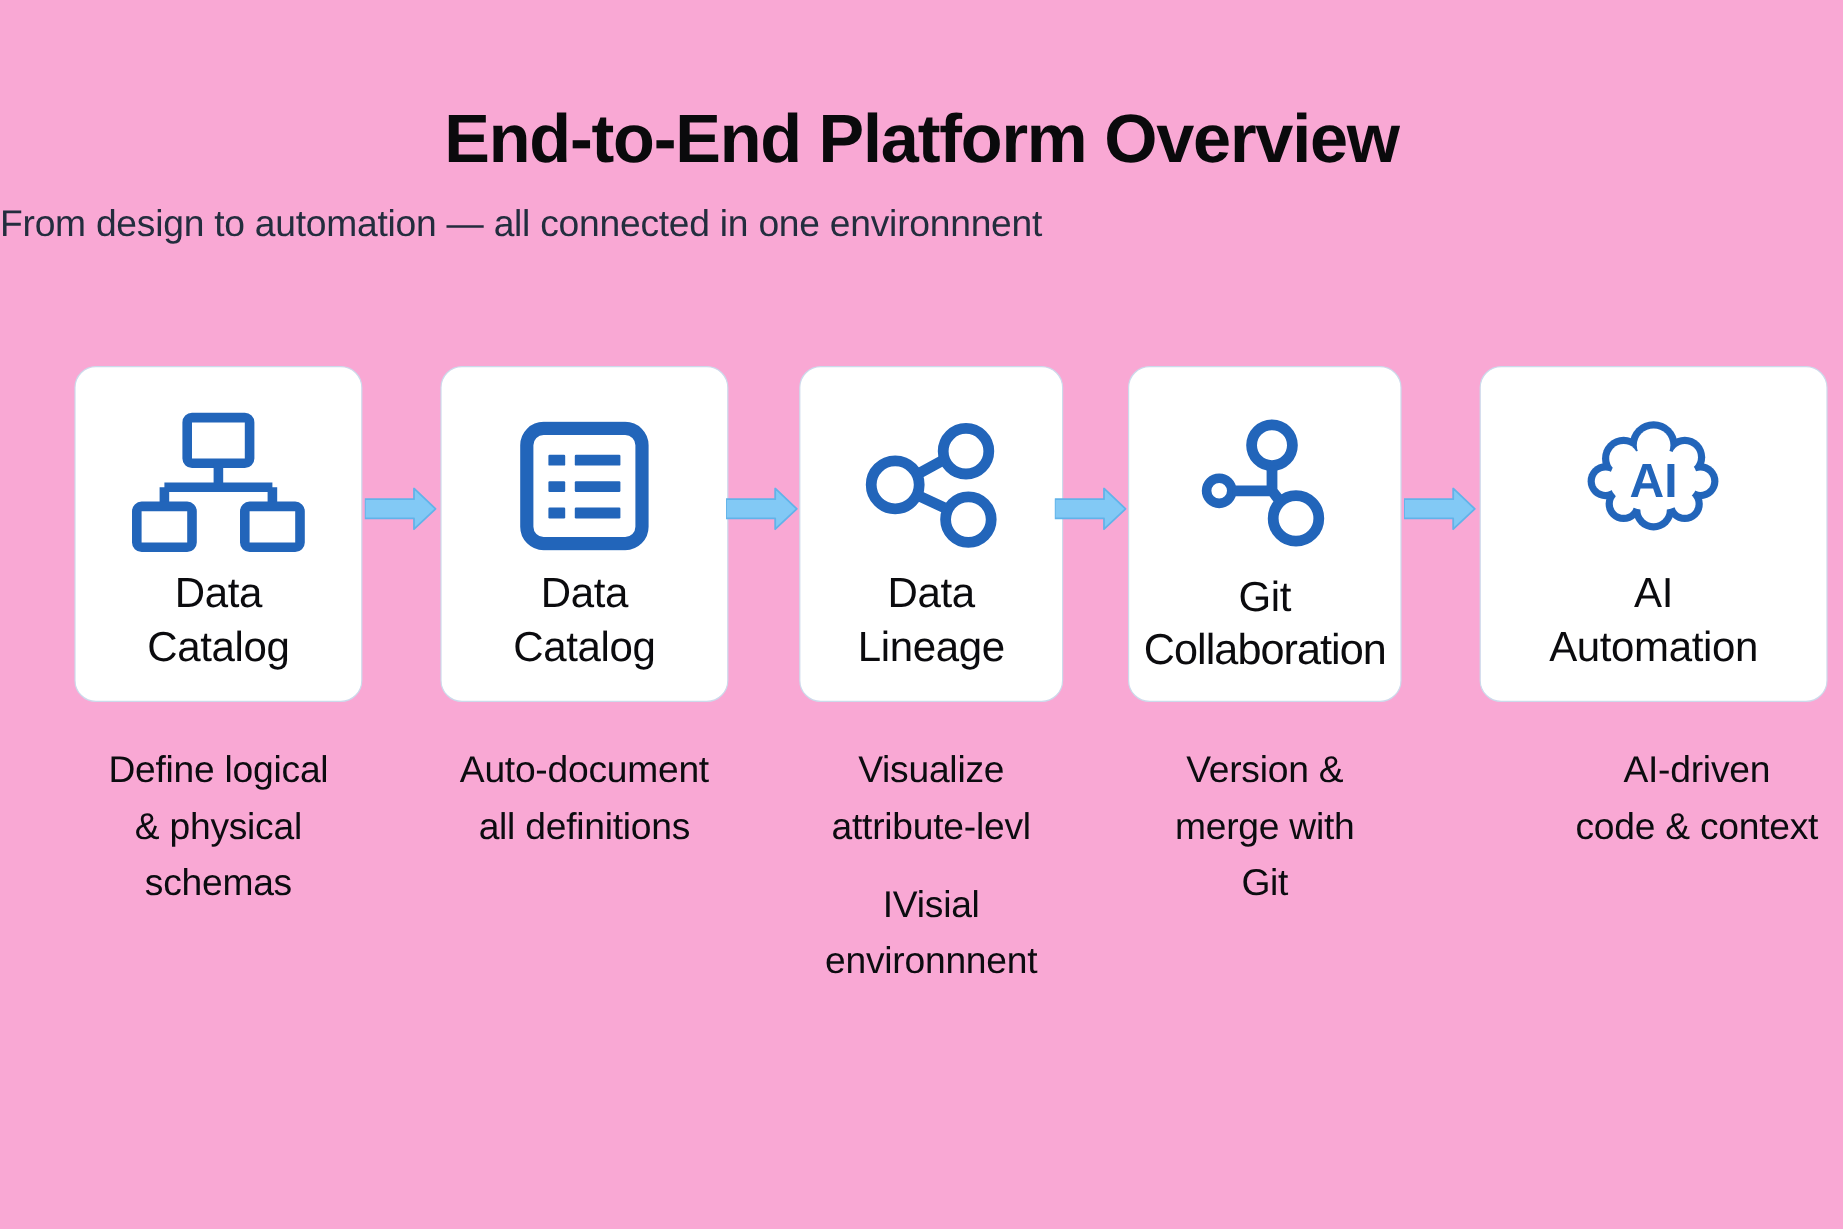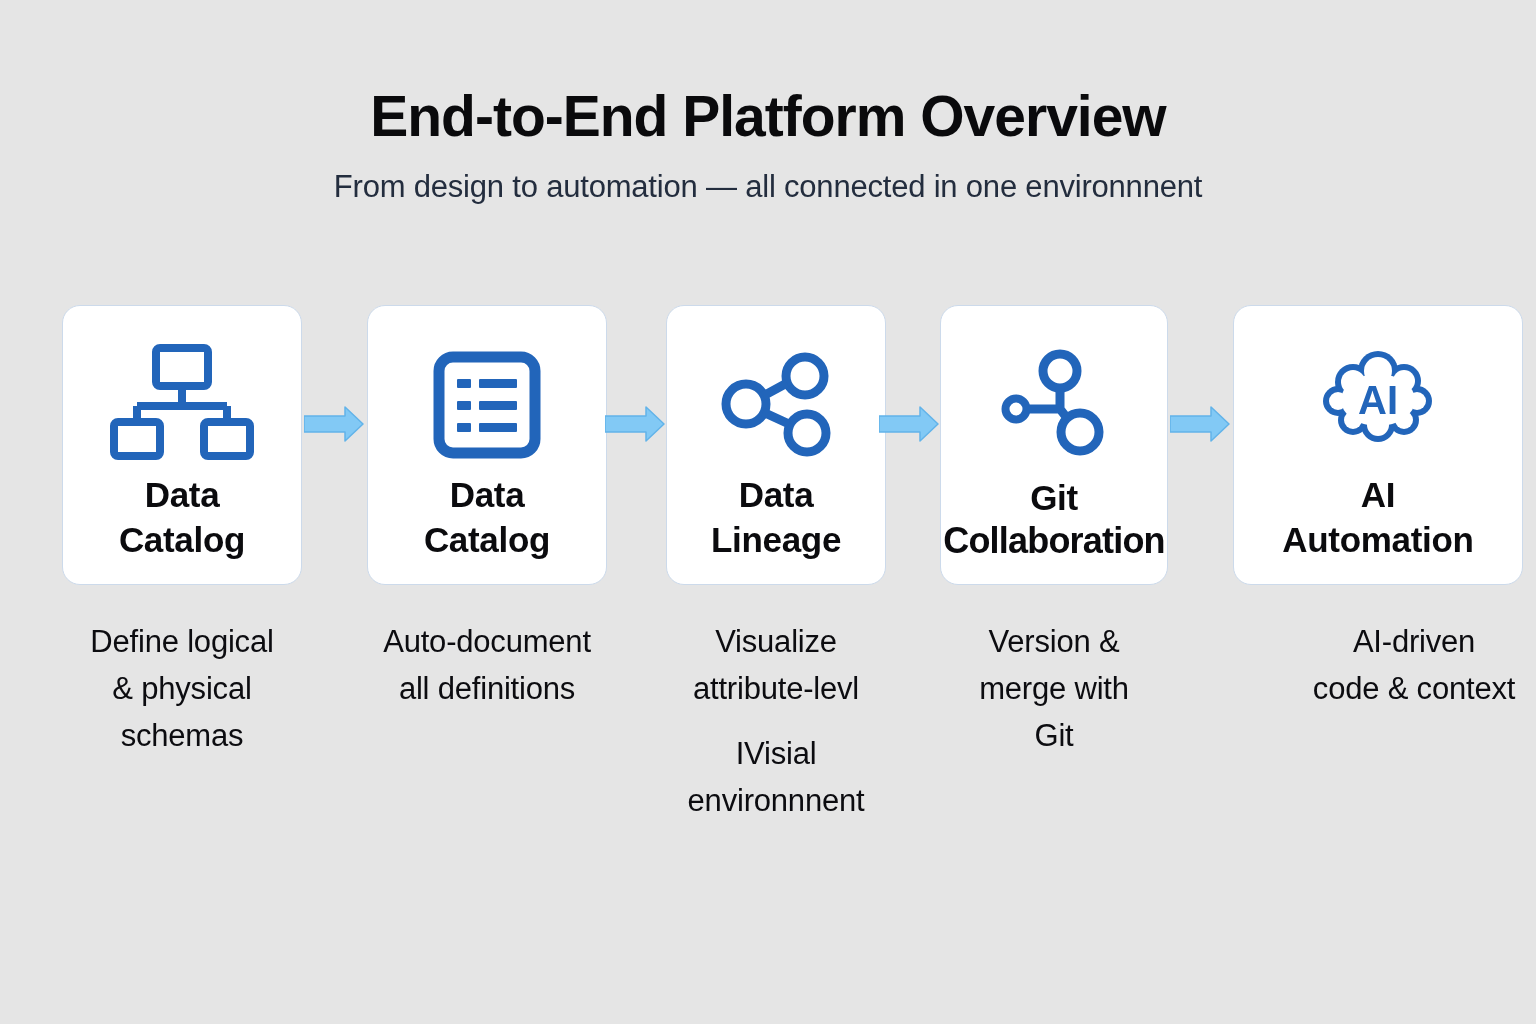--- a/index.html
+++ b/index.html
@@ -1,45 +1,45 @@
 <!DOCTYPE html>
 <html><head>
 <meta charset="utf-8">
 <style>
   html,body{margin:0;padding:0;background:#ffffff;}
   .page{
-    position:relative;width:1536px;height:1024px;background:#e5e5e5;
+    position:relative;width:1536px;height:1024px;background:#f9a8d4;
     font-family:"Liberation Sans",sans-serif;overflow:hidden;color:#0b0b0e;
   }
   .title{
     position:absolute;top:83px;left:0;width:100%;margin:0;
     text-align:center;font-size:57px;font-weight:bold;letter-spacing:-1px;color:#0a0a0c;
   }
   .subtitle{
     position:absolute;top:169px;left:0;width:100%;margin:0;
-    text-align:center;font-size:31px;font-weight:400;color:#232d3e;letter-spacing:-0.2px;
+    text-align:left;font-size:31px;font-weight:400;color:#232d3e;letter-spacing:-0.2px;
   }
   .card{
     position:absolute;top:305px;height:280px;background:#ffffff;
     border:1.5px solid #ccdaeb;border-radius:18px;box-sizing:border-box;
   }
   .c1{left:62px;width:240px;}
   .c2{left:367px;width:240px;}
   .c3{left:666px;width:220px;}
   .c4{left:940px;width:228px;}
   .c5{left:1233px;width:290px;}
   .icon-wrap{position:absolute;left:0;right:0;display:flex;justify-content:center;}
   .c1 .icon-wrap{top:37px;}
   .c2 .icon-wrap{top:45px;}
   .c3 .icon-wrap{top:46px;}
   .c4 .icon-wrap{top:42px;}
   .c5 .icon-wrap{top:34px;}
   .card-title{
     position:absolute;left:0;right:0;bottom:22px;text-align:center;
-    font-weight:bold;font-size:35px;line-height:45px;letter-spacing:-0.3px;color:#0b0b0e;
+    font-weight:normal;font-size:35px;line-height:45px;letter-spacing:-0.3px;color:#0b0b0e;
   }
   .t-small{font-size:36px;line-height:42px;letter-spacing:-0.8px;}
   .arrow{position:absolute;top:406px;width:60px;height:36px;}
   .a1{left:304px;}.a2{left:605px;}.a3{left:879px;}.a4{left:1170px;}
   .desc{
     position:absolute;top:618px;text-align:center;
     font-size:31px;line-height:47px;color:#0c0c10;letter-spacing:-0.2px;
   }
   .d1{left:32px;width:300px;}
   .d2{left:337px;width:300px;}

